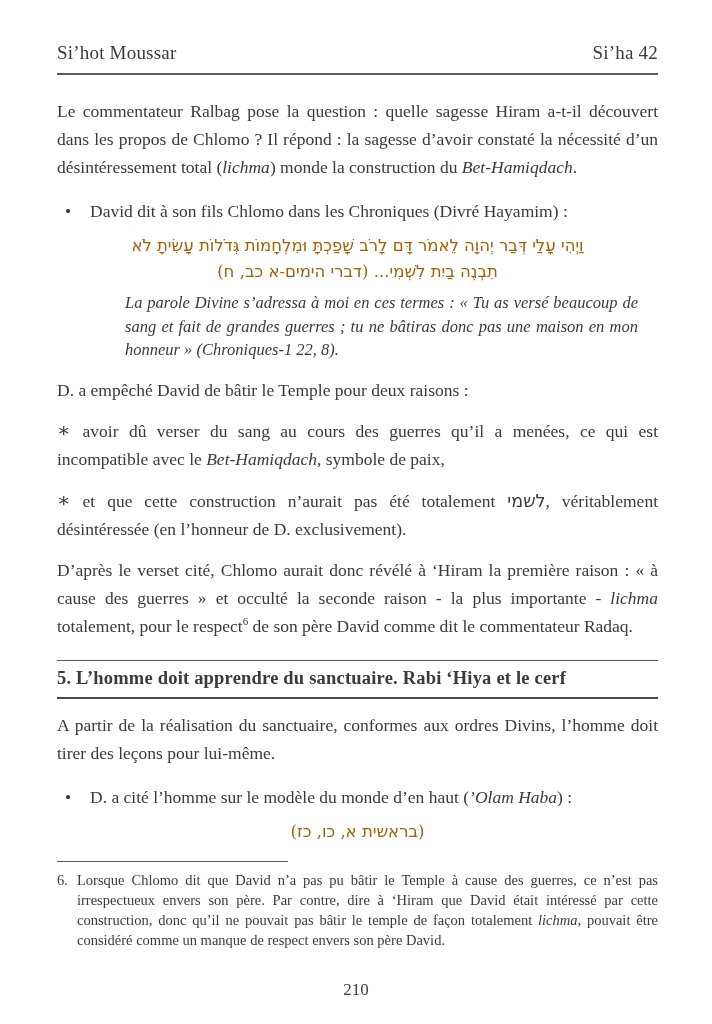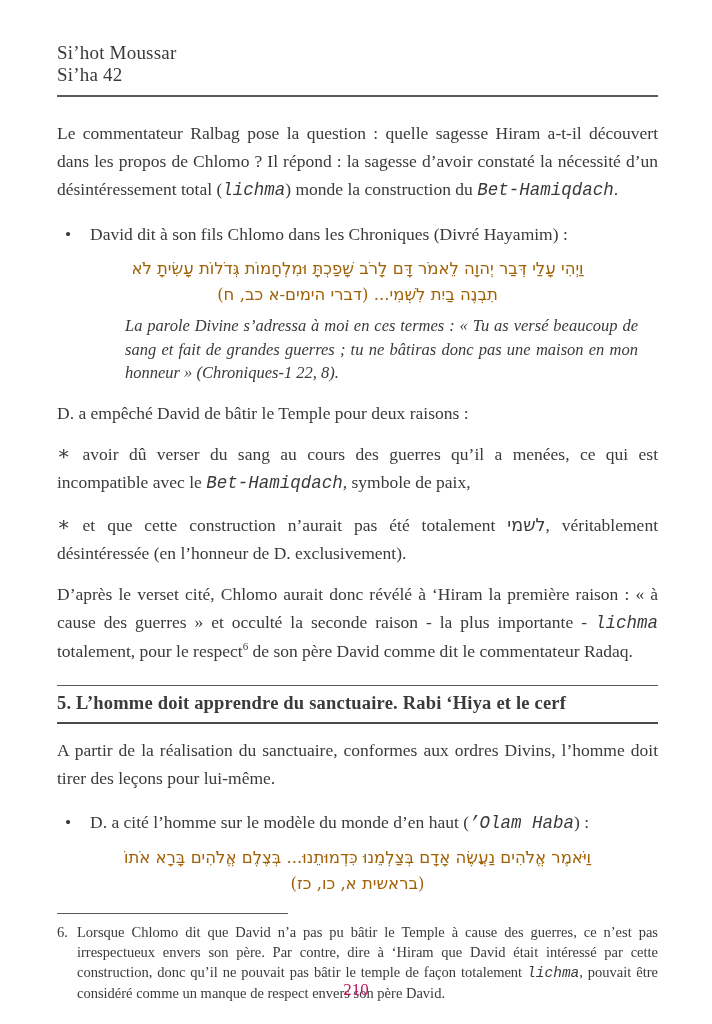--- a/index.html
+++ b/index.html
@@ -23,30 +23,29 @@
   
   .header {
     display: flex;
     justify-content: space-between;
     align-items: baseline;
     font-size: 19px;
     letter-spacing: 0.2px;
     padding-bottom: 9px;
     border-bottom: 2px solid #5a5a5a;
     margin-bottom: 22px;
-    flex-direction: column;
   }
   
   .body-text {
     font-size: 17.5px;
     line-height: 28px;
     text-align: justify;
     margin-bottom: 12px;
   }
-  .it { font-style: italic; font-family: Liberation Mono, monospace; }
+  .it { font-style: italic; }
   sup { font-size: 11px; vertical-align: super; line-height: 0; }
   
   .bullet-row {
     display: flex;
     font-size: 17.5px;
     line-height: 28px;
     margin: 16px 0 8px 0;
   }
   .bullet-marker { width: 33px; padding-left: 8px; flex: none; }
   
@@ -101,21 +100,21 @@
   .footnote-number { flex: none; width: 20px; }
   .footnote-body { flex: 1; }
   
   .page-number {
     position: absolute;
     left: 0;
     right: 0;
     bottom: 24px;
     text-align: center;
     font-size: 17px;
-    color: #be185d;
+    color: #404040;
   }
 </style>
 </head>
 <body>
 
 <div class="page">
   <div class="column">
 
     <div class="header">
       <span>Si’hot Moussar</span>
@@ -147,21 +146,20 @@
     <div class="section-heading">5. L’homme doit apprendre du sanctuaire. Rabi ‘Hiya et le cerf</div>
 
     <p class="body-text">A partir de la réalisation du sanctuaire, conformes aux ordres Divins, l’homme doit tirer des leçons pour lui-même.</p>
 
     <div class="bullet-row">
       <span class="bullet-marker">•</span>
       <span><span>D. a cité l’homme sur le modèle du monde d’en haut (</span><span class="it">’Olam Haba</span><span>) :</span></span>
     </div>
 
     <div class="hebrew-block">
-      <div>וַיֹּאמֶר אֱלֹהִים נַעֲשֶׂה אָדָם בְּצַלְמֵנוּ כִּדְמוּתֵנוּ... בְּצֶלֶם אֱלֹהִים בָּרָא אֹתוֹ</div>
       <div>(בראשית א, כו, כז)</div>
     </div>
 
     <hr class="footnote-rule">
 
     <div class="footnote">
       <span class="footnote-number">6.</span>
       <span class="footnote-body"><span>Lorsque Chlomo dit que David n’a pas pu bâtir le Temple à cause des guerres, ce n’est pas irrespectueux envers son père. Par contre, dire à ‘Hiram que David était intéressé par cette construction, donc qu’il ne pouvait pas bâtir le temple de façon totalement </span><span class="it">lichma</span><span>, pouvait être considéré comme un manque de respect envers son père David.</span></span>
     </div>
 

